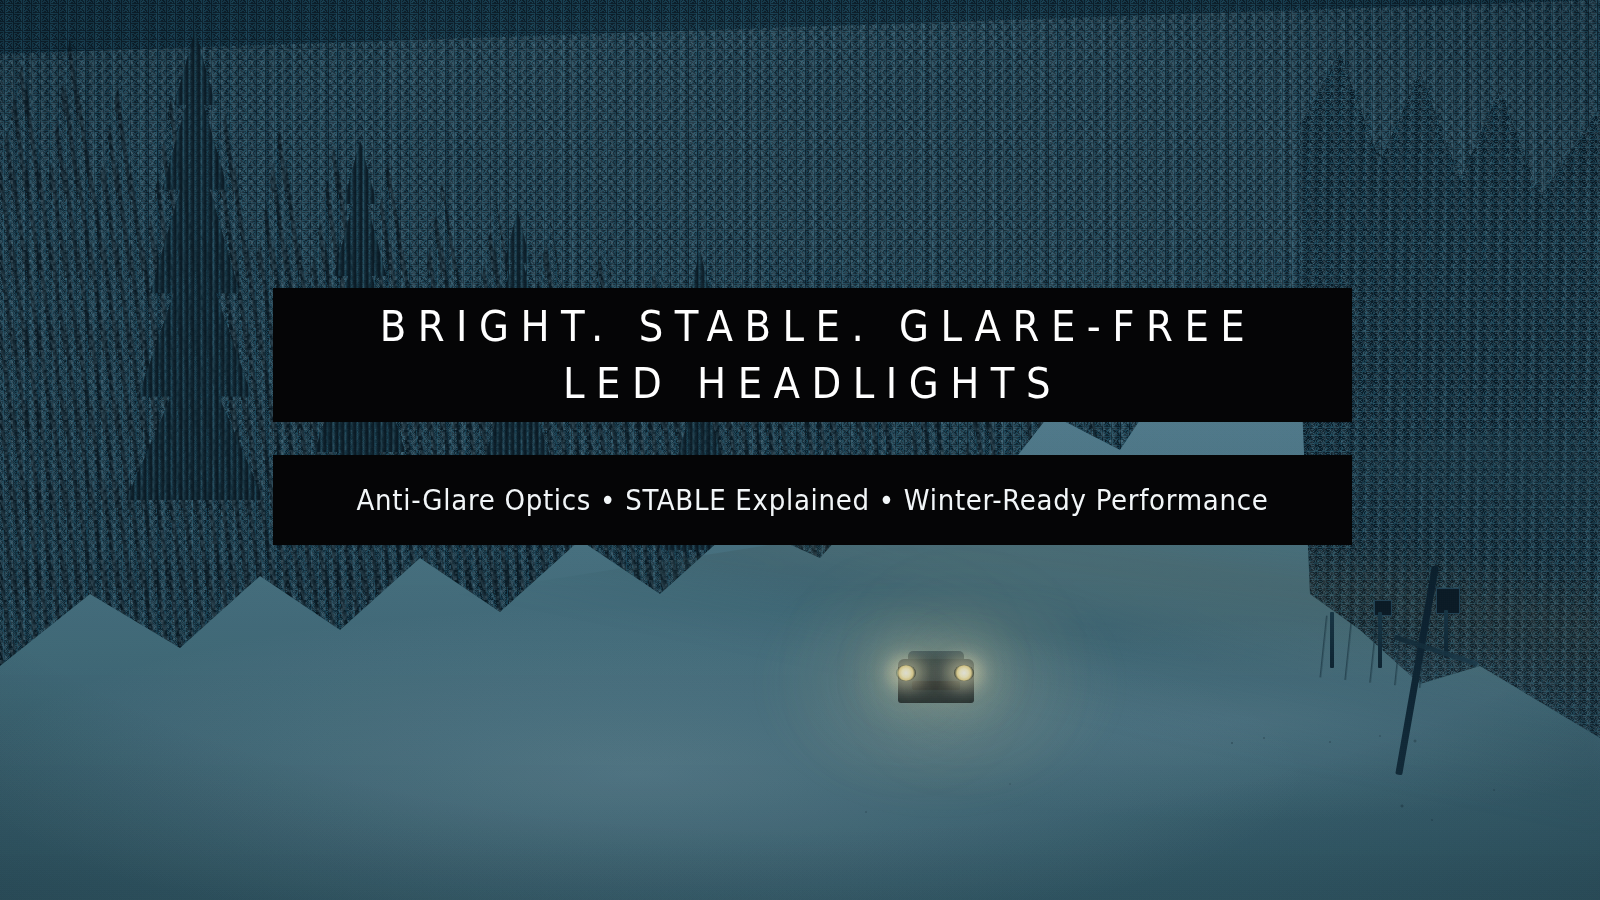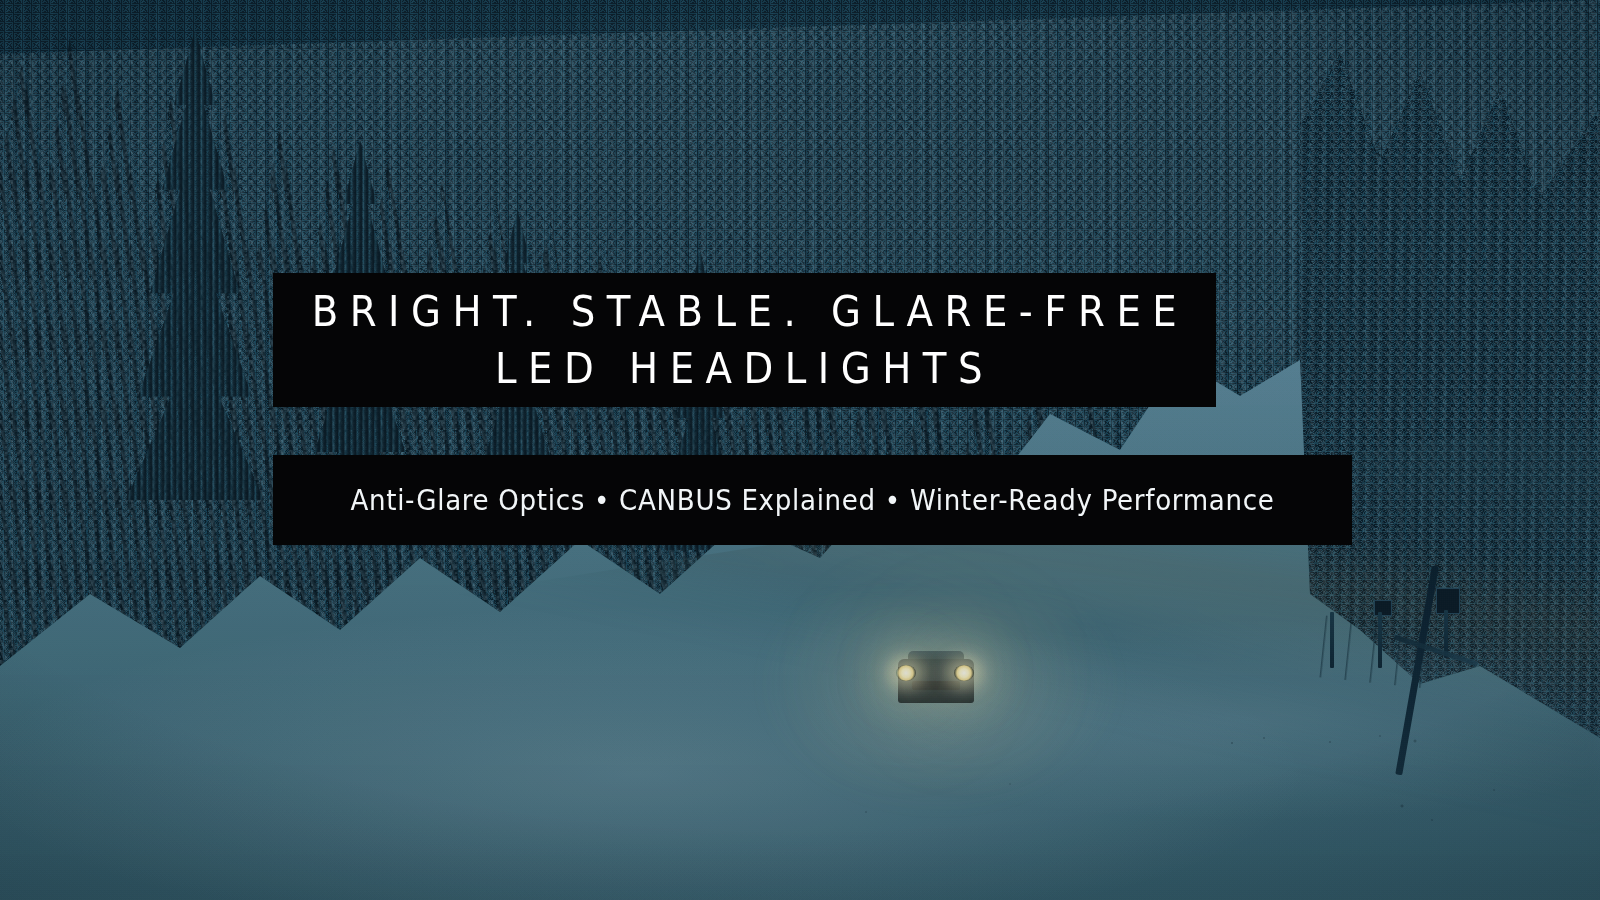--- a/index.html
+++ b/index.html
@@ -394,22 +394,22 @@
   #grain {
     background-image:
       repeating-linear-gradient(0deg, rgba(255,255,255,0.012) 0px, rgba(0,0,0,0.012) 1px, transparent 2px),
       repeating-linear-gradient(90deg, rgba(255,255,255,0.010) 0px, rgba(0,0,0,0.010) 1px, transparent 2px);
   }
 
   
   #headline-box {
     position: absolute;
     left: 273px;
-    top: 273px;
-    width: 943px;
+    top: 288px;
+    width: 1079px;
     height: 134px;
     background: #050506;
     display: flex;
     align-items: center;
     justify-content: center;
   }
   #headline {
     margin: 0;
     color: #ffffff;
     font-family: "DejaVu Sans Condensed", "Liberation Sans Narrow", "Liberation Sans", sans-serif;
@@ -497,16 +497,16 @@
   <div class="layer" id="grade"></div>
   <div class="layer" id="vignette"></div>
   <div class="layer" id="grain"></div>
 
   <div id="headline-box">
     <h1 id="headline">BRIGHT. STABLE. GLARE-FREE
 LED HEADLIGHTS</h1>
   </div>
 
   <div id="subtitle-box">
-    <p id="subtitle">Anti-Glare Optics • CANBUS Explained • Winter-Ready Performance</p>
+    <p id="subtitle">Anti-Glare Optics • STABLE Explained • Winter-Ready Performance</p>
   </div>
 
 </div>
 
 </body></html>

